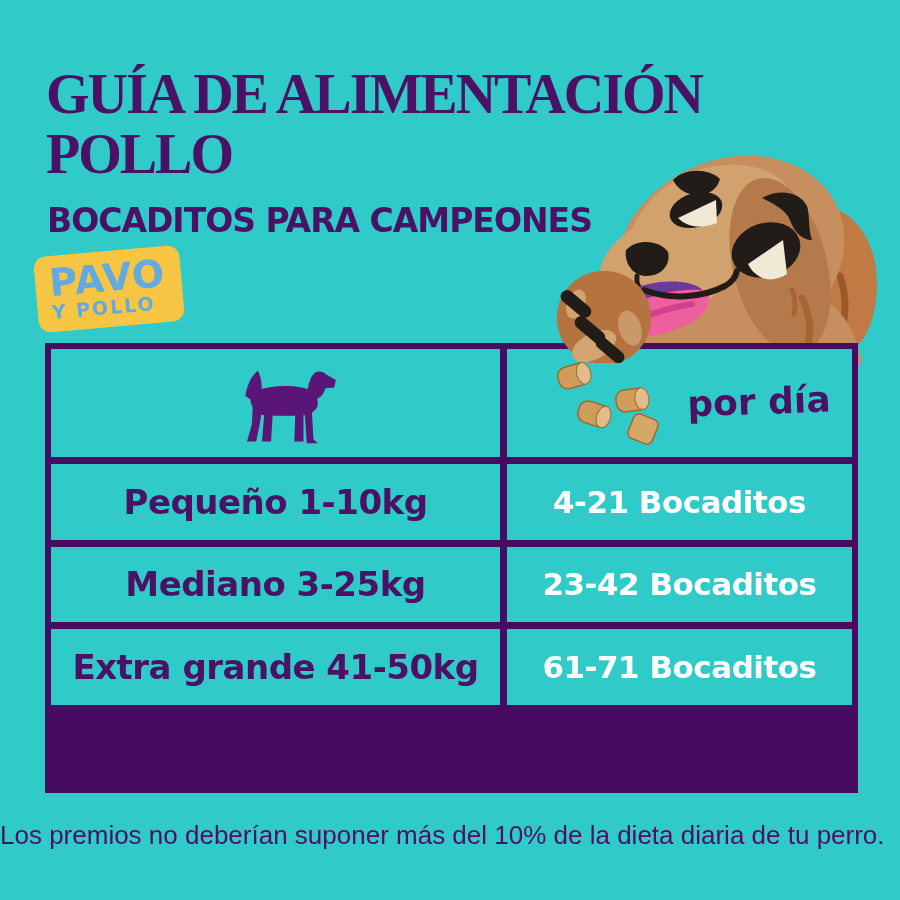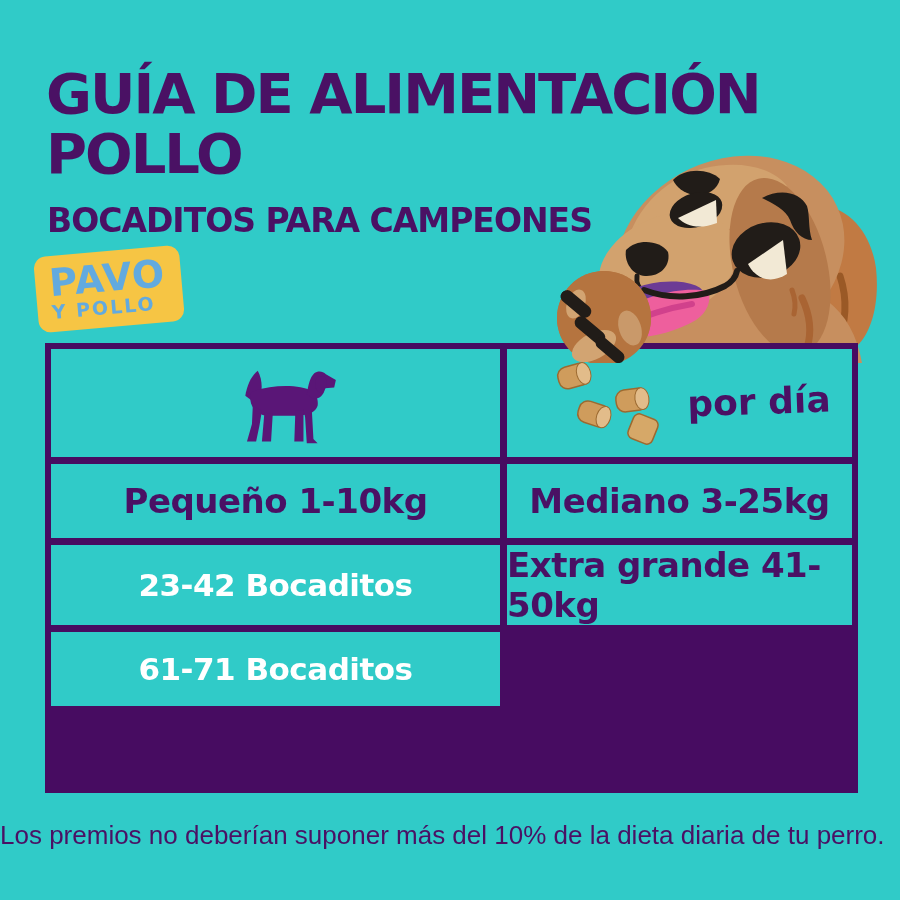--- a/index.html
+++ b/index.html
@@ -6,21 +6,21 @@
   html,body { width:900px; height:900px; }
   body { font-family:"DejaVu Sans", sans-serif; }
   .canvas {
     position:relative; width:900px; height:900px;
     background:#30cbc8; overflow:hidden;
   }
   
   .title {
     position:absolute; left:46px; top:64px;
     font-size:56px; line-height:60px; font-weight:700;
-    letter-spacing:-2px; color:#4a1164;
+    letter-spacing:-2px; color:#4a1164;font-family:Liberation Serif, serif;
   }
   .subtitle {
     position:absolute; left:47px; top:201px;
     font-size:33px; font-weight:700; letter-spacing:-1px; color:#4a1164;text-align:right;
   }
   .badge {
     position:absolute; left:36px; top:251px;
     background:#f6c544; border-radius:12px;
     padding:8px 16px 10px 14px;
     transform:rotate(-5deg);
@@ -35,21 +35,21 @@
   .ftable {
     position:absolute; left:45px; top:343px; width:813px; height:450px;
     background:#470c61; border:6px solid #470c61;
     display:grid; grid-template-columns:449px 1fr; grid-template-rows:108px repeat(4,1fr);
     gap:7px; z-index:2;
   }
   .cell {
     background:#30cbc8; position:relative;
     display:flex; align-items:center; justify-content:center;
   }
-  .size-label { font-size:34px; font-weight:700; letter-spacing:-0.5px; color:#4a1164; }
+  .size-label { font-size:34px; font-weight:700; letter-spacing:-0.5px; color:#4a1164;text-align:right; }
   .amount-label { font-size:31px; font-weight:700; letter-spacing:-0.5px; color:#ffffff; }
   .dog-sil { position:absolute; left:186px; top:18px; width:108px; height:80px; }
   .treats { position:absolute; left:40px; top:12px; width:160px; height:104px; }
   .per-day {
     position:absolute; left:162px; top:32px; width:180px;
     font-size:36px; font-weight:700; color:#4a1164;
     transform:rotate(-2deg); text-align:center;
   }
   
   .footnote {
@@ -153,20 +153,23 @@
         <g transform="translate(96,68) rotate(22)">
           <rect x="-13" y="-13" width="26" height="26" rx="6" fill="#d6a868" stroke="#9c6a30" stroke-width="1.5"></rect>
         </g>
       </svg>
       <div class="per-day">por día</div>
     </div>
 
     <div class="cell">
       <span class="size-label">Pequeño 1-10kg</span>
     </div>
+    <div class="cell">
+      <span class="amount-label">4-21 Bocaditos</span>
+    </div>
 
     <div class="cell">
       <span class="size-label">Mediano 3-25kg</span>
     </div>
     <div class="cell">
       <span class="amount-label">23-42 Bocaditos</span>
     </div>
 
 
     <div class="cell">

